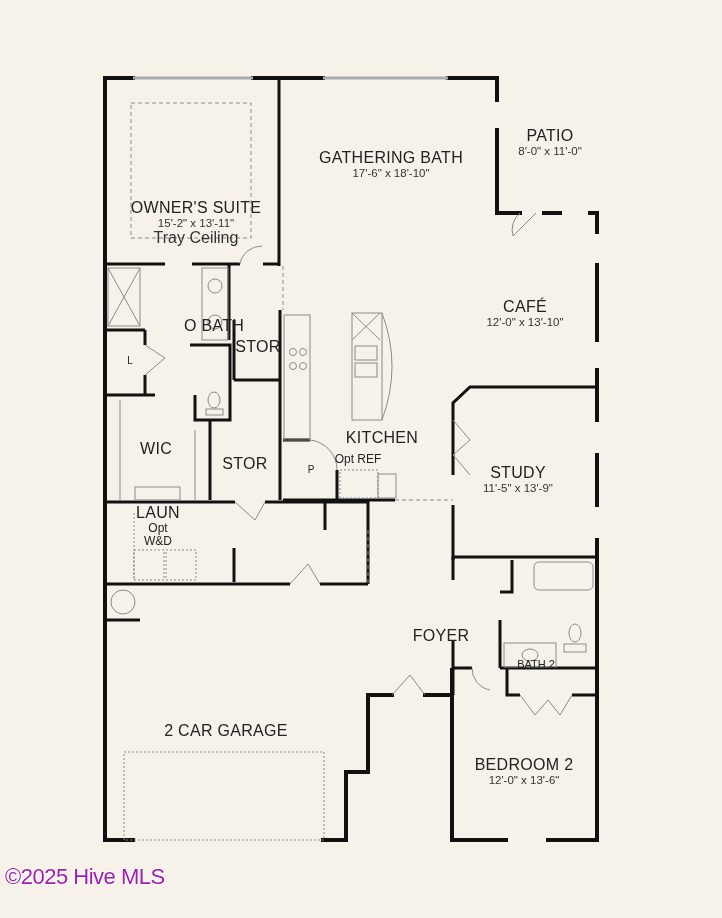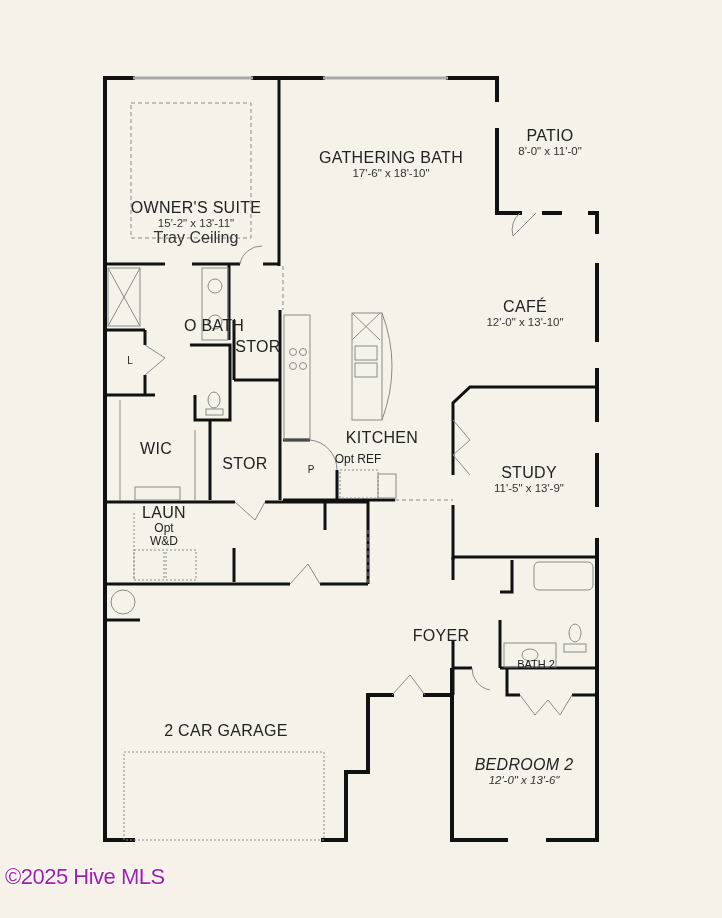--- a/index.html
+++ b/index.html
@@ -205,41 +205,41 @@
   <div class="name">KITCHEN</div>
 </div>
 <div class="lbl" style="left:358px;top:453px;">
   <div class="small">Opt REF</div>
 </div>
 
 <div class="lbl" style="left:311px;top:464px;">
   <div class="tiny">P</div>
 </div>
 
-<div class="lbl" style="left:529px;top:464px;">
+<div class="lbl" style="left:518px;top:464px;">
   <div class="name">STUDY</div>
   <div class="dim">11'-5" x 13'-9"</div>
 </div>
 
-<div class="lbl" style="left:164px;top:504px;">
+<div class="lbl" style="left:158px;top:504px;">
   <div class="name">LAUN</div>
   <div class="small">Opt</div>
   <div class="small">W&amp;D</div>
 </div>
 
 <div class="lbl" style="left:536px;top:612px;margin-top:46px;">
   <div class="tiny" style="font-size:11px;">BATH 2</div>
 </div>
 
 <div class="lbl" style="left:409px;top:627px;margin-left:32px;">
   <div class="name">FOYER</div>
 </div>
 
 <div class="lbl" style="left:226px;top:722px;">
   <div class="name">2 CAR GARAGE</div>
 </div>
 
-<div class="lbl" style="left:524px;top:756px;font-style:italic;">
+<div class="lbl" style="left:524px;top:756px;">
   <div class="name">BEDROOM 2</div>
   <div class="dim">12'-0" x 13'-6"</div>
 </div>
 
 <div class="wm">©2025 Hive MLS</div>
 
 </body></html>

